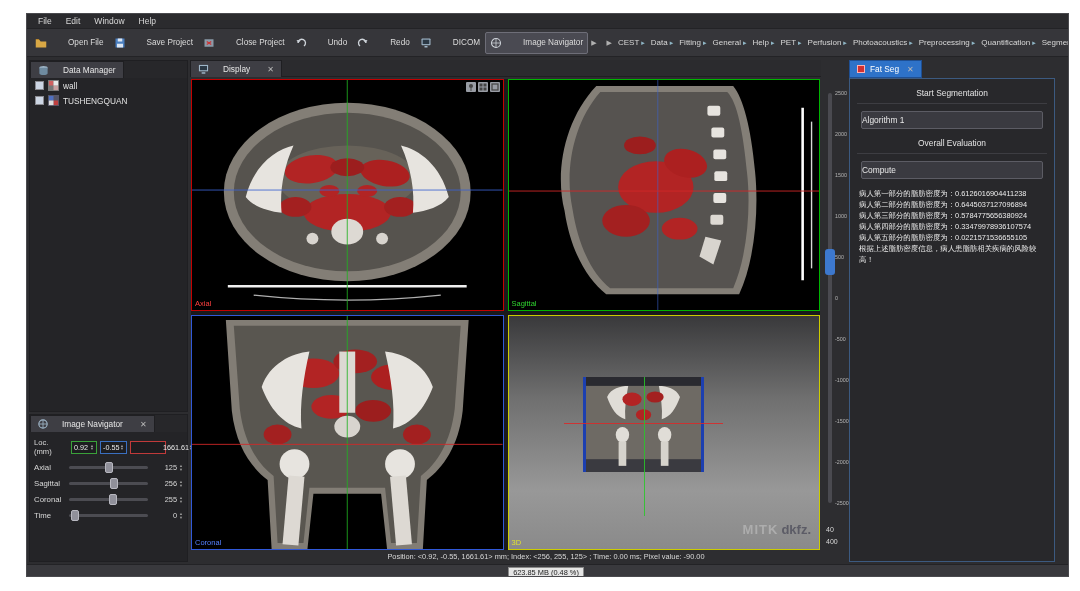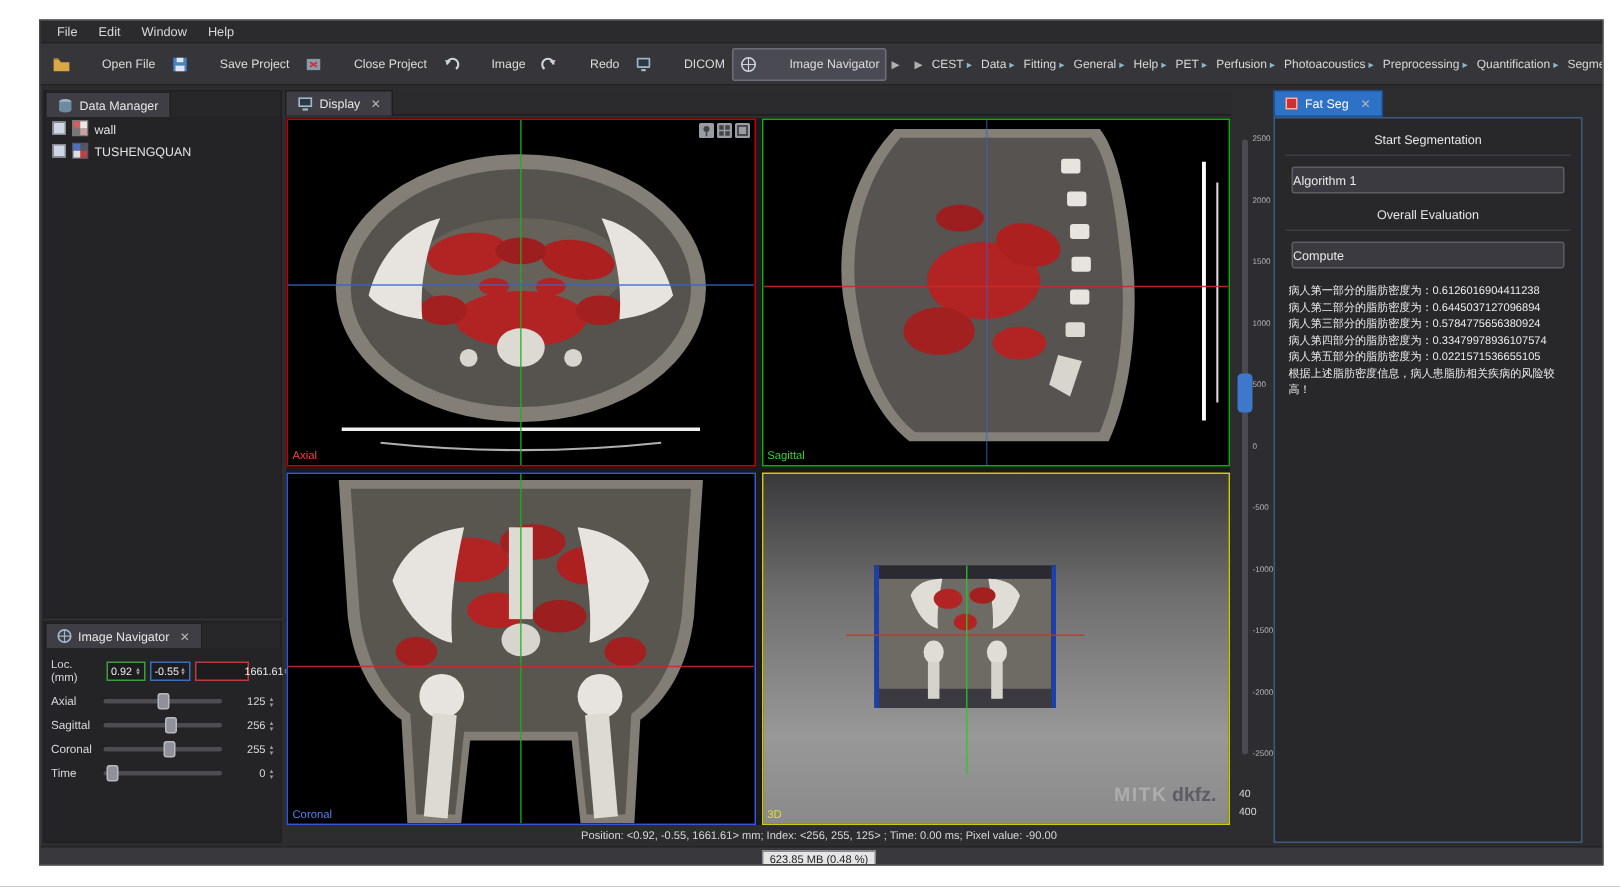--- a/index.html
+++ b/index.html
@@ -22,21 +22,21 @@
   .tbtn svg { width:12px; height:12px; flex:0 0 auto; }
   .ext-arrow { color:#b0b0b0; font-size:7px; padding:0 3px; }
   .ext-arrow::before { content:"▶"; }
   .color-icon { width:13px; height:13px; margin:0 2px; }
   .tmenu { display:flex; align-items:center; height:22px; padding:0 3px; font-size:8px;
     color:#d8d8d8; white-space:nowrap; }
   .subarrow { margin-left:2px; }
   .subarrow::before { content:"▸"; font-size:7px; color:#8fb6c6; }
 
   
-  .panel-tab { display:inline-flex; align-items:center; gap:4px; height:17px; padding:0 7px;
+  .panel-tab { display:inline-flex; align-items:center; gap:14px; height:17px; padding:0 7px;
     background:#3e3e44; border:1px solid #1f1f22; border-bottom:none; font-size:8.3px; color:#e6e6e6; }
   .tab-close { color:#b8b8b8; font-size:8px; margin-left:3px; }
   .tab-close::before { content:"✕"; }
 
   .dm-panel { position:absolute; left:2px; top:46px; width:159px; height:352px;
     background:#27272a; border:1px solid #1f1f22; }
   .dm-body { position:absolute; left:0; top:17px; right:0; bottom:0; background:#242427; }
   .dm-row { display:flex; align-items:center; gap:4px; height:15px; padding-left:5px; font-size:8.3px; color:#e2e2e2; }
   .dm-check { width:9px; height:9px; border:1px solid #8a8a90; background:#cdd6e4; flex:0 0 auto; }
   .dm-thumb { width:11px; height:11px; flex:0 0 auto; }
@@ -152,21 +152,21 @@
           <rect x="2" y="3" width="12" height="10" fill="#8b9aa8"></rect>
           <path d="M5 6 l6 4 M11 6 l-6 4" stroke="#c33" stroke-width="1.8"></path>
         </svg>
       <span>Close Project</span>
     </div>
     <div class="tbtn">
       <svg viewBox="0 0 16 16">
           <path d="M12 12 a5 5 0 1 0 -8 -4" fill="none" stroke="#cfd4da" stroke-width="1.8"></path>
           <path d="M2 4 l2.5 4 3-3.2 Z" fill="#cfd4da"></path>
         </svg>
-      <span>Image</span>
+      <span>Undo</span>
     </div>
     <div class="tbtn">
       <svg viewBox="0 0 16 16">
           <path d="M4 12 a5 5 0 1 1 8 -4" fill="none" stroke="#cfd4da" stroke-width="1.8"></path>
           <path d="M14 4 l-2.5 4 -3-3.2 Z" fill="#cfd4da"></path>
         </svg>
       <span>Redo</span>
     </div>
     <div class="tbtn">
       <svg viewBox="0 0 16 16">

